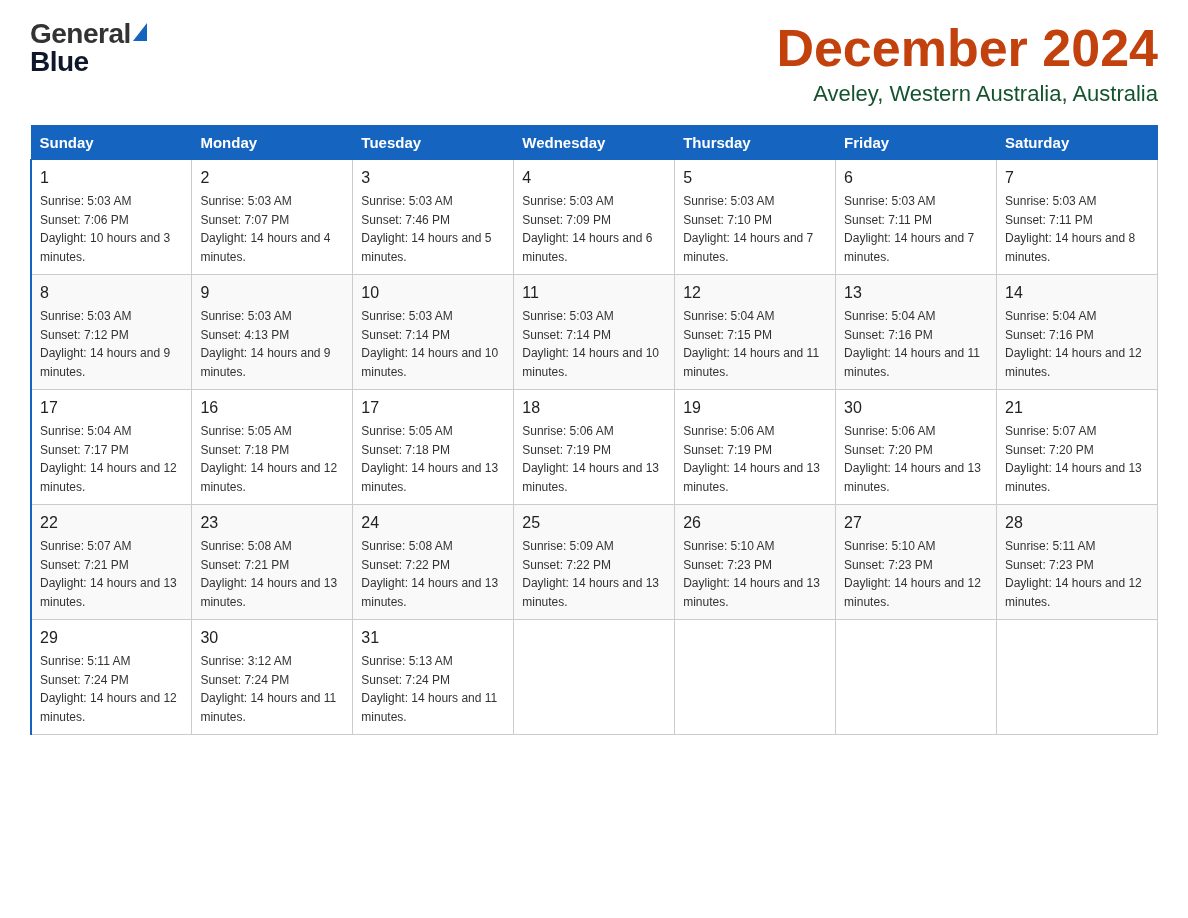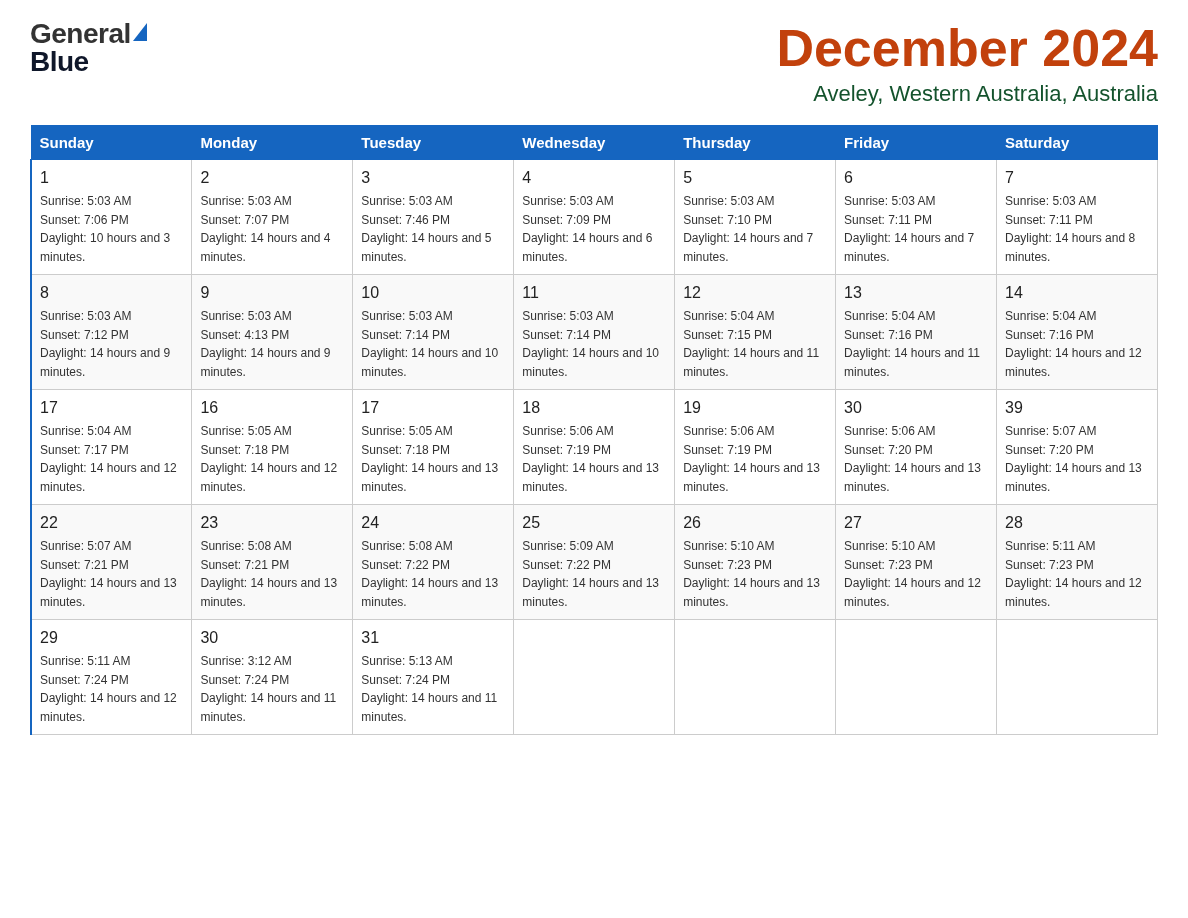--- a/index.html
+++ b/index.html
@@ -156,21 +156,21 @@
         <td><span class="day-number">13</span><span class="day-info">Sunrise: 5:04 AM</span><br><span class="day-info">Sunset: 7:16 PM</span><br><span class="day-info">Daylight: 14 hours and 11 minutes.</span></td>
         <td><span class="day-number">14</span><span class="day-info">Sunrise: 5:04 AM</span><br><span class="day-info">Sunset: 7:16 PM</span><br><span class="day-info">Daylight: 14 hours and 12 minutes.</span></td>
       </tr>
       <tr>
         <td><span class="day-number">17</span><span class="day-info">Sunrise: 5:04 AM</span><br><span class="day-info">Sunset: 7:17 PM</span><br><span class="day-info">Daylight: 14 hours and 12 minutes.</span></td>
         <td><span class="day-number">16</span><span class="day-info">Sunrise: 5:05 AM</span><br><span class="day-info">Sunset: 7:18 PM</span><br><span class="day-info">Daylight: 14 hours and 12 minutes.</span></td>
         <td><span class="day-number">17</span><span class="day-info">Sunrise: 5:05 AM</span><br><span class="day-info">Sunset: 7:18 PM</span><br><span class="day-info">Daylight: 14 hours and 13 minutes.</span></td>
         <td><span class="day-number">18</span><span class="day-info">Sunrise: 5:06 AM</span><br><span class="day-info">Sunset: 7:19 PM</span><br><span class="day-info">Daylight: 14 hours and 13 minutes.</span></td>
         <td><span class="day-number">19</span><span class="day-info">Sunrise: 5:06 AM</span><br><span class="day-info">Sunset: 7:19 PM</span><br><span class="day-info">Daylight: 14 hours and 13 minutes.</span></td>
         <td><span class="day-number">30</span><span class="day-info">Sunrise: 5:06 AM</span><br><span class="day-info">Sunset: 7:20 PM</span><br><span class="day-info">Daylight: 14 hours and 13 minutes.</span></td>
-        <td><span class="day-number">39</span><span class="day-info">Sunrise: 5:07 AM</span><br><span class="day-info">Sunset: 7:20 PM</span><br><span class="day-info">Daylight: 14 hours and 13 minutes.</span></td>
+        <td><span class="day-number">21</span><span class="day-info">Sunrise: 5:07 AM</span><br><span class="day-info">Sunset: 7:20 PM</span><br><span class="day-info">Daylight: 14 hours and 13 minutes.</span></td>
       </tr>
       <tr>
         <td><span class="day-number">22</span><span class="day-info">Sunrise: 5:07 AM</span><br><span class="day-info">Sunset: 7:21 PM</span><br><span class="day-info">Daylight: 14 hours and 13 minutes.</span></td>
         <td><span class="day-number">23</span><span class="day-info">Sunrise: 5:08 AM</span><br><span class="day-info">Sunset: 7:21 PM</span><br><span class="day-info">Daylight: 14 hours and 13 minutes.</span></td>
         <td><span class="day-number">24</span><span class="day-info">Sunrise: 5:08 AM</span><br><span class="day-info">Sunset: 7:22 PM</span><br><span class="day-info">Daylight: 14 hours and 13 minutes.</span></td>
         <td><span class="day-number">25</span><span class="day-info">Sunrise: 5:09 AM</span><br><span class="day-info">Sunset: 7:22 PM</span><br><span class="day-info">Daylight: 14 hours and 13 minutes.</span></td>
         <td><span class="day-number">26</span><span class="day-info">Sunrise: 5:10 AM</span><br><span class="day-info">Sunset: 7:23 PM</span><br><span class="day-info">Daylight: 14 hours and 13 minutes.</span></td>
         <td><span class="day-number">27</span><span class="day-info">Sunrise: 5:10 AM</span><br><span class="day-info">Sunset: 7:23 PM</span><br><span class="day-info">Daylight: 14 hours and 12 minutes.</span></td>
         <td><span class="day-number">28</span><span class="day-info">Sunrise: 5:11 AM</span><br><span class="day-info">Sunset: 7:23 PM</span><br><span class="day-info">Daylight: 14 hours and 12 minutes.</span></td>
       </tr>

